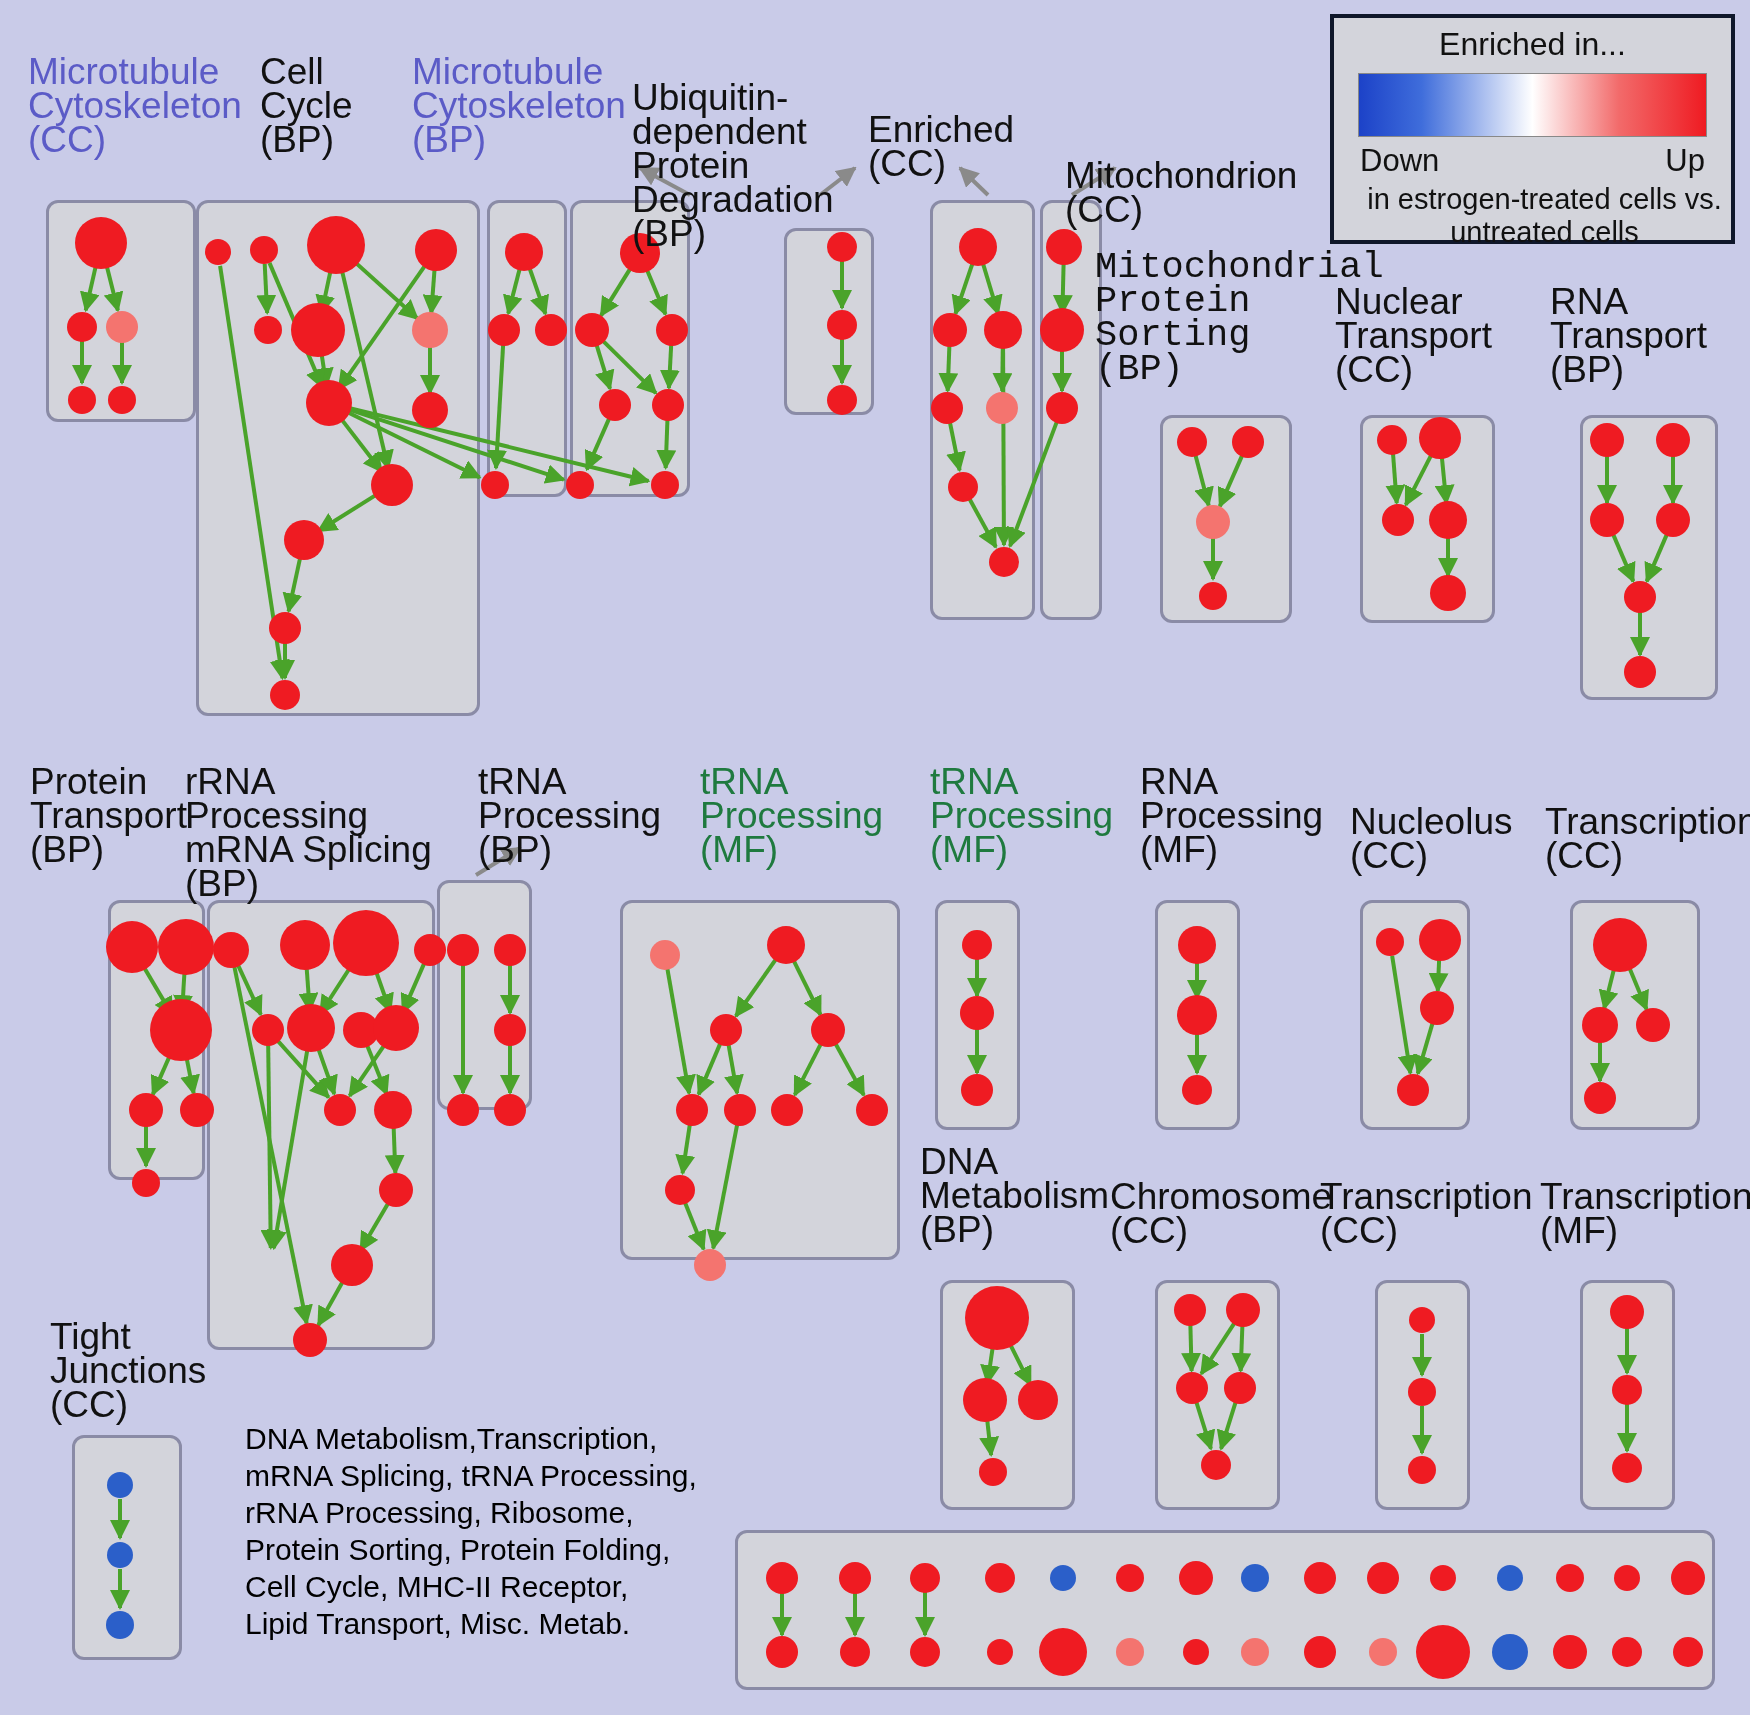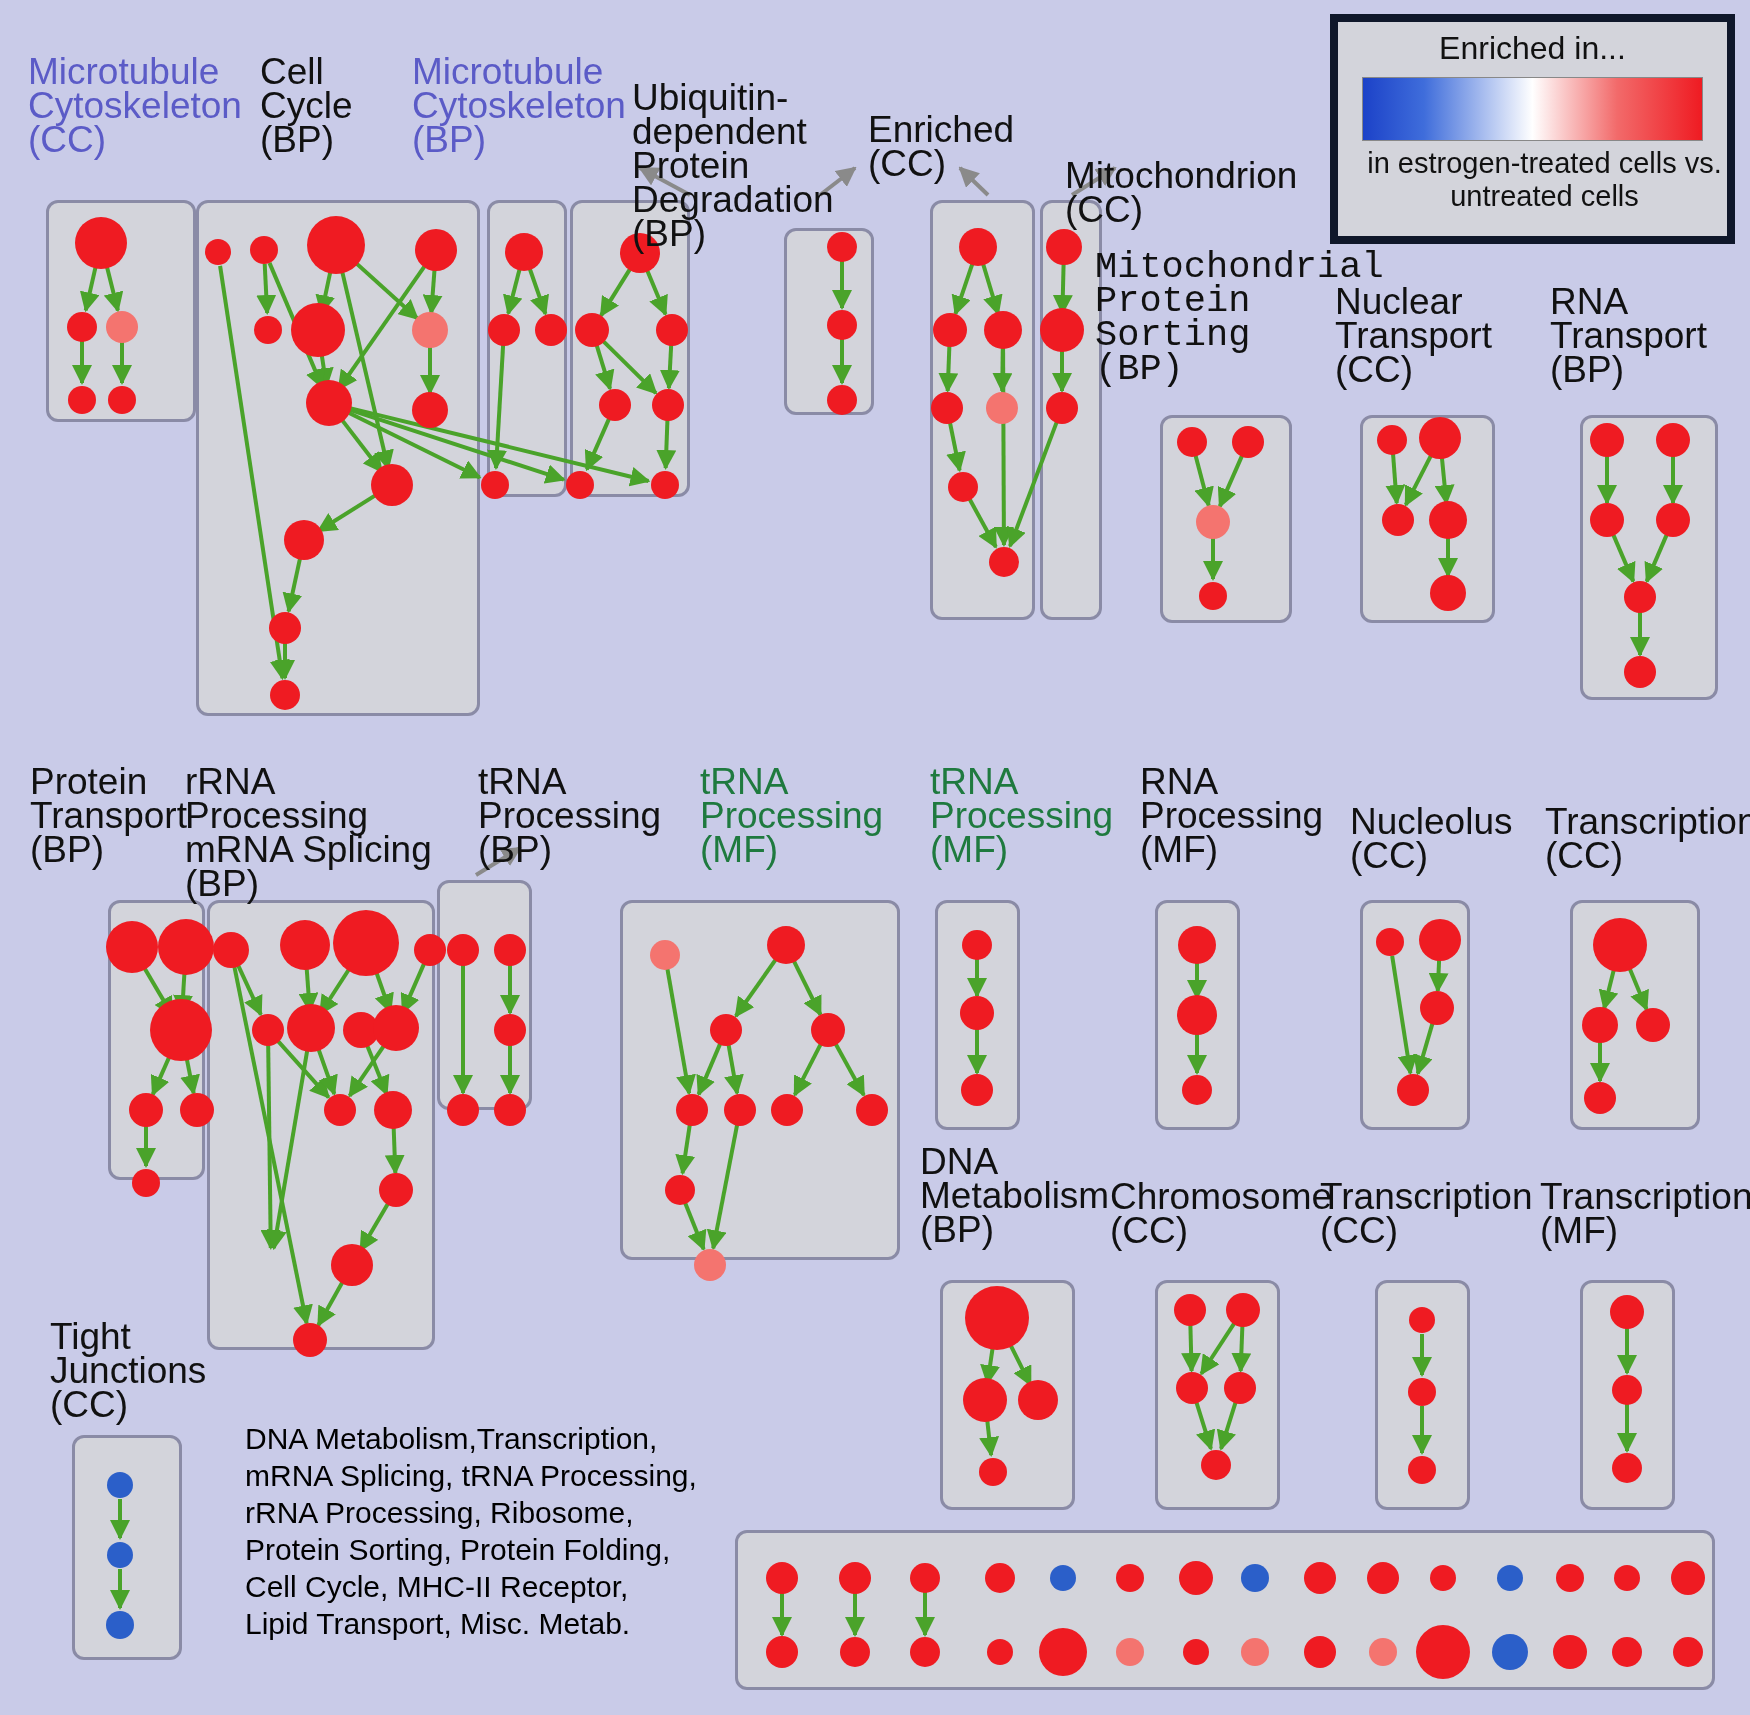--- a/index.html
+++ b/index.html
@@ -25,21 +25,21 @@
   .group{
     position:absolute;
     background:#d3d4db;
     border:3px solid #8a8ba6;
     border-radius:12px;
     box-sizing:border-box;
   }
   .legend{
     position:absolute;
     background:#d3d4db;
-    border:8px solid #0f172a;
+    border:4px solid #0f172a;
     box-sizing:border-box;
     text-align:center;
   }
   .legend .ttl{font-size:32px;color:#111;margin-top:8px;}
   .bar{
     height:62px;margin:10px 24px 6px 24px;
     background:linear-gradient(to right,#1c42c8 0%,#3f6ddb 18%,#ffffff 50%,#f26a6a 75%,#ef1b22 100%);
     border:1px solid #888;
   }
   .legend .ends{display:flex;justify-content:space-between;padding:0 26px;font-size:31px;color:#111;}
@@ -432,15 +432,19 @@
 (CC)</div>
 <div class="bigtext" style="left: 245px; top: 1420px; width: 540px;">DNA Metabolism,Transcription,
 mRNA Splicing, tRNA Processing,
 rRNA Processing, Ribosome,
 Protein Sorting, Protein Folding,
 Cell Cycle, MHC-II Receptor,
 Lipid Transport, Misc. Metab.</div>
 <div class="legend" style="left: 1330px; top: 14px; width: 405px; height: 230px;">
     <div class="ttl">Enriched in...</div>
     <div class="bar"></div>
+    <div class="ends">
+      <span>Down</span>
+      <span>Up</span>
+    </div>
     <div class="sub">in estrogen-treated cells
 vs. untreated cells</div>
   </div>
 
 </body></html>

